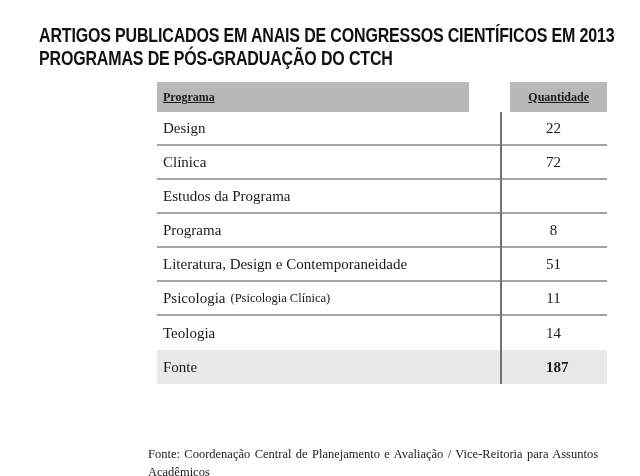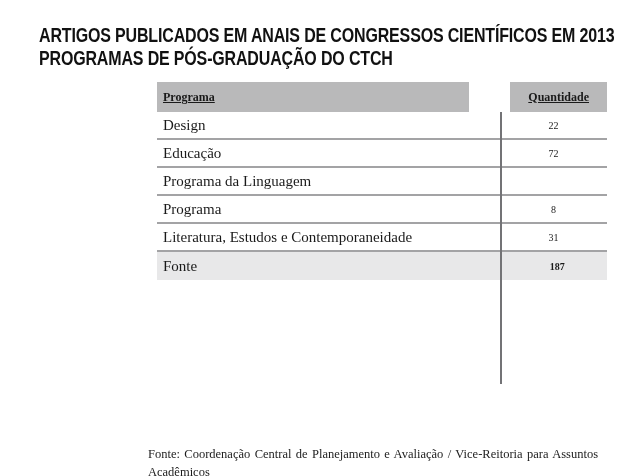--- a/index.html
+++ b/index.html
@@ -60,21 +60,21 @@
     width: 3px;
     background: #ffffff;
   }
   .th.th-quantidade {
     width: 106px;
     justify-content: center;
     margin-left: 39px;
   }
   .trow {
     display: flex;
-    height: 28px;
+    height: 34px;
     box-sizing: border-box;
   }
   .trow.sep {
     border-bottom: 2px solid var(--row-line, #a3a3a5);
   }
   .trow .cell-name {
     width: 343px;
     box-sizing: border-box;
     padding-left: 6px;
     display: flex;
@@ -84,21 +84,21 @@
   }
   .trow .cell-name .note {
     font-size: 12.5px;
     margin-left: 5px;
   }
   .trow .cell-value {
     width: 107px;
     display: flex;
     align-items: center;
     justify-content: center;
-    font-size: 10px;
+    font-size: 15px;
   }
   .trow.total-row {
     background: var(--total-bg, #e8e8e9);
   }
   .trow.total-row .cell-value {
     font-weight: 700;
     padding-left: 31px;
   }
   .vline {
     position: absolute;
@@ -144,33 +144,41 @@
     <div class="th-gap"></div>
     <div class="th th-quantidade">Quantidade</div>
   </div>
 
   <div id="rows">
       <div class="trow sep">
         <div class="cell-name">Design</div>
         <div class="cell-value">22</div>
       </div>
       <div class="trow sep">
-        <div class="cell-name">Educação</div>
+        <div class="cell-name">Clínica</div>
         <div class="cell-value">72</div>
       </div>
       <div class="trow sep">
-        <div class="cell-name">Programa da Linguagem</div>
+        <div class="cell-name">Estudos da Programa</div>
       </div>
       <div class="trow sep">
         <div class="cell-name">Programa</div>
         <div class="cell-value">8</div>
       </div>
       <div class="trow sep">
-        <div class="cell-name">Literatura, Estudos e Contemporaneidade</div>
-        <div class="cell-value">31</div>
+        <div class="cell-name">Literatura, Design e Contemporaneidade</div>
+        <div class="cell-value">51</div>
+      </div>
+      <div class="trow sep">
+        <div class="cell-name">Psicologia<span class="note">(Psicologia Clínica)</span></div>
+        <div class="cell-value">11</div>
+      </div>
+      <div class="trow">
+        <div class="cell-name">Teologia</div>
+        <div class="cell-value">14</div>
       </div>
     </div>
 
   <div class="trow total-row">
     <div class="cell-name">Fonte</div>
     <div class="cell-value">187</div>
   </div>
 
   <div class="vline"></div>
 </div>

